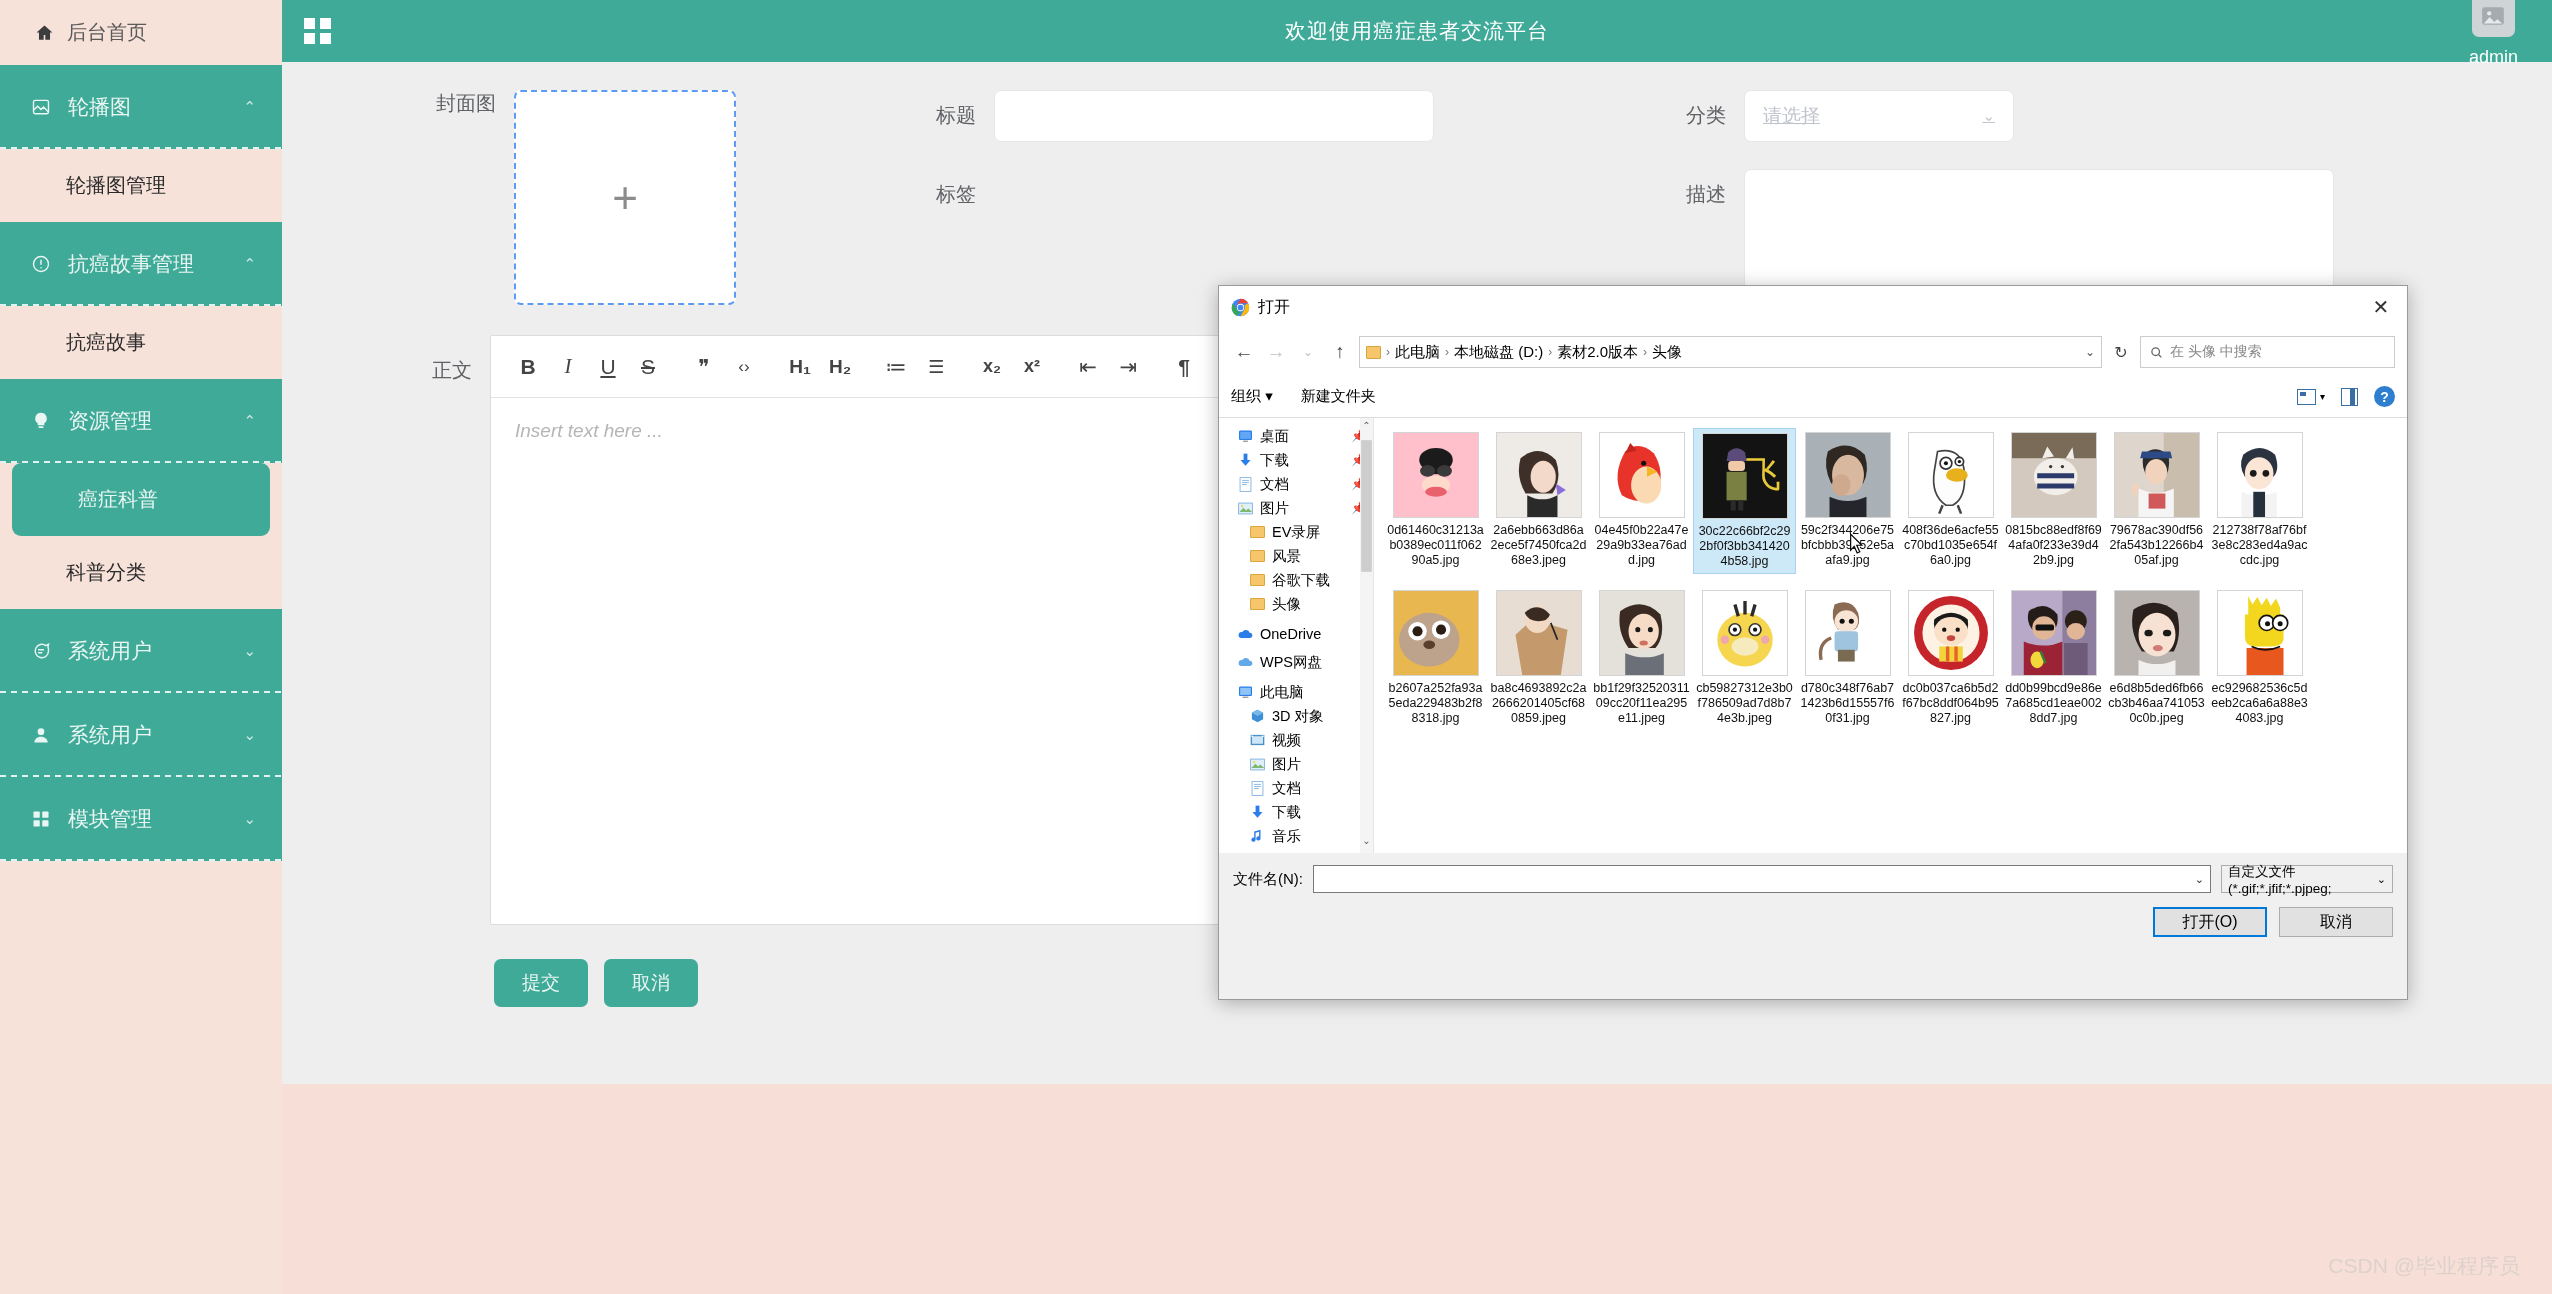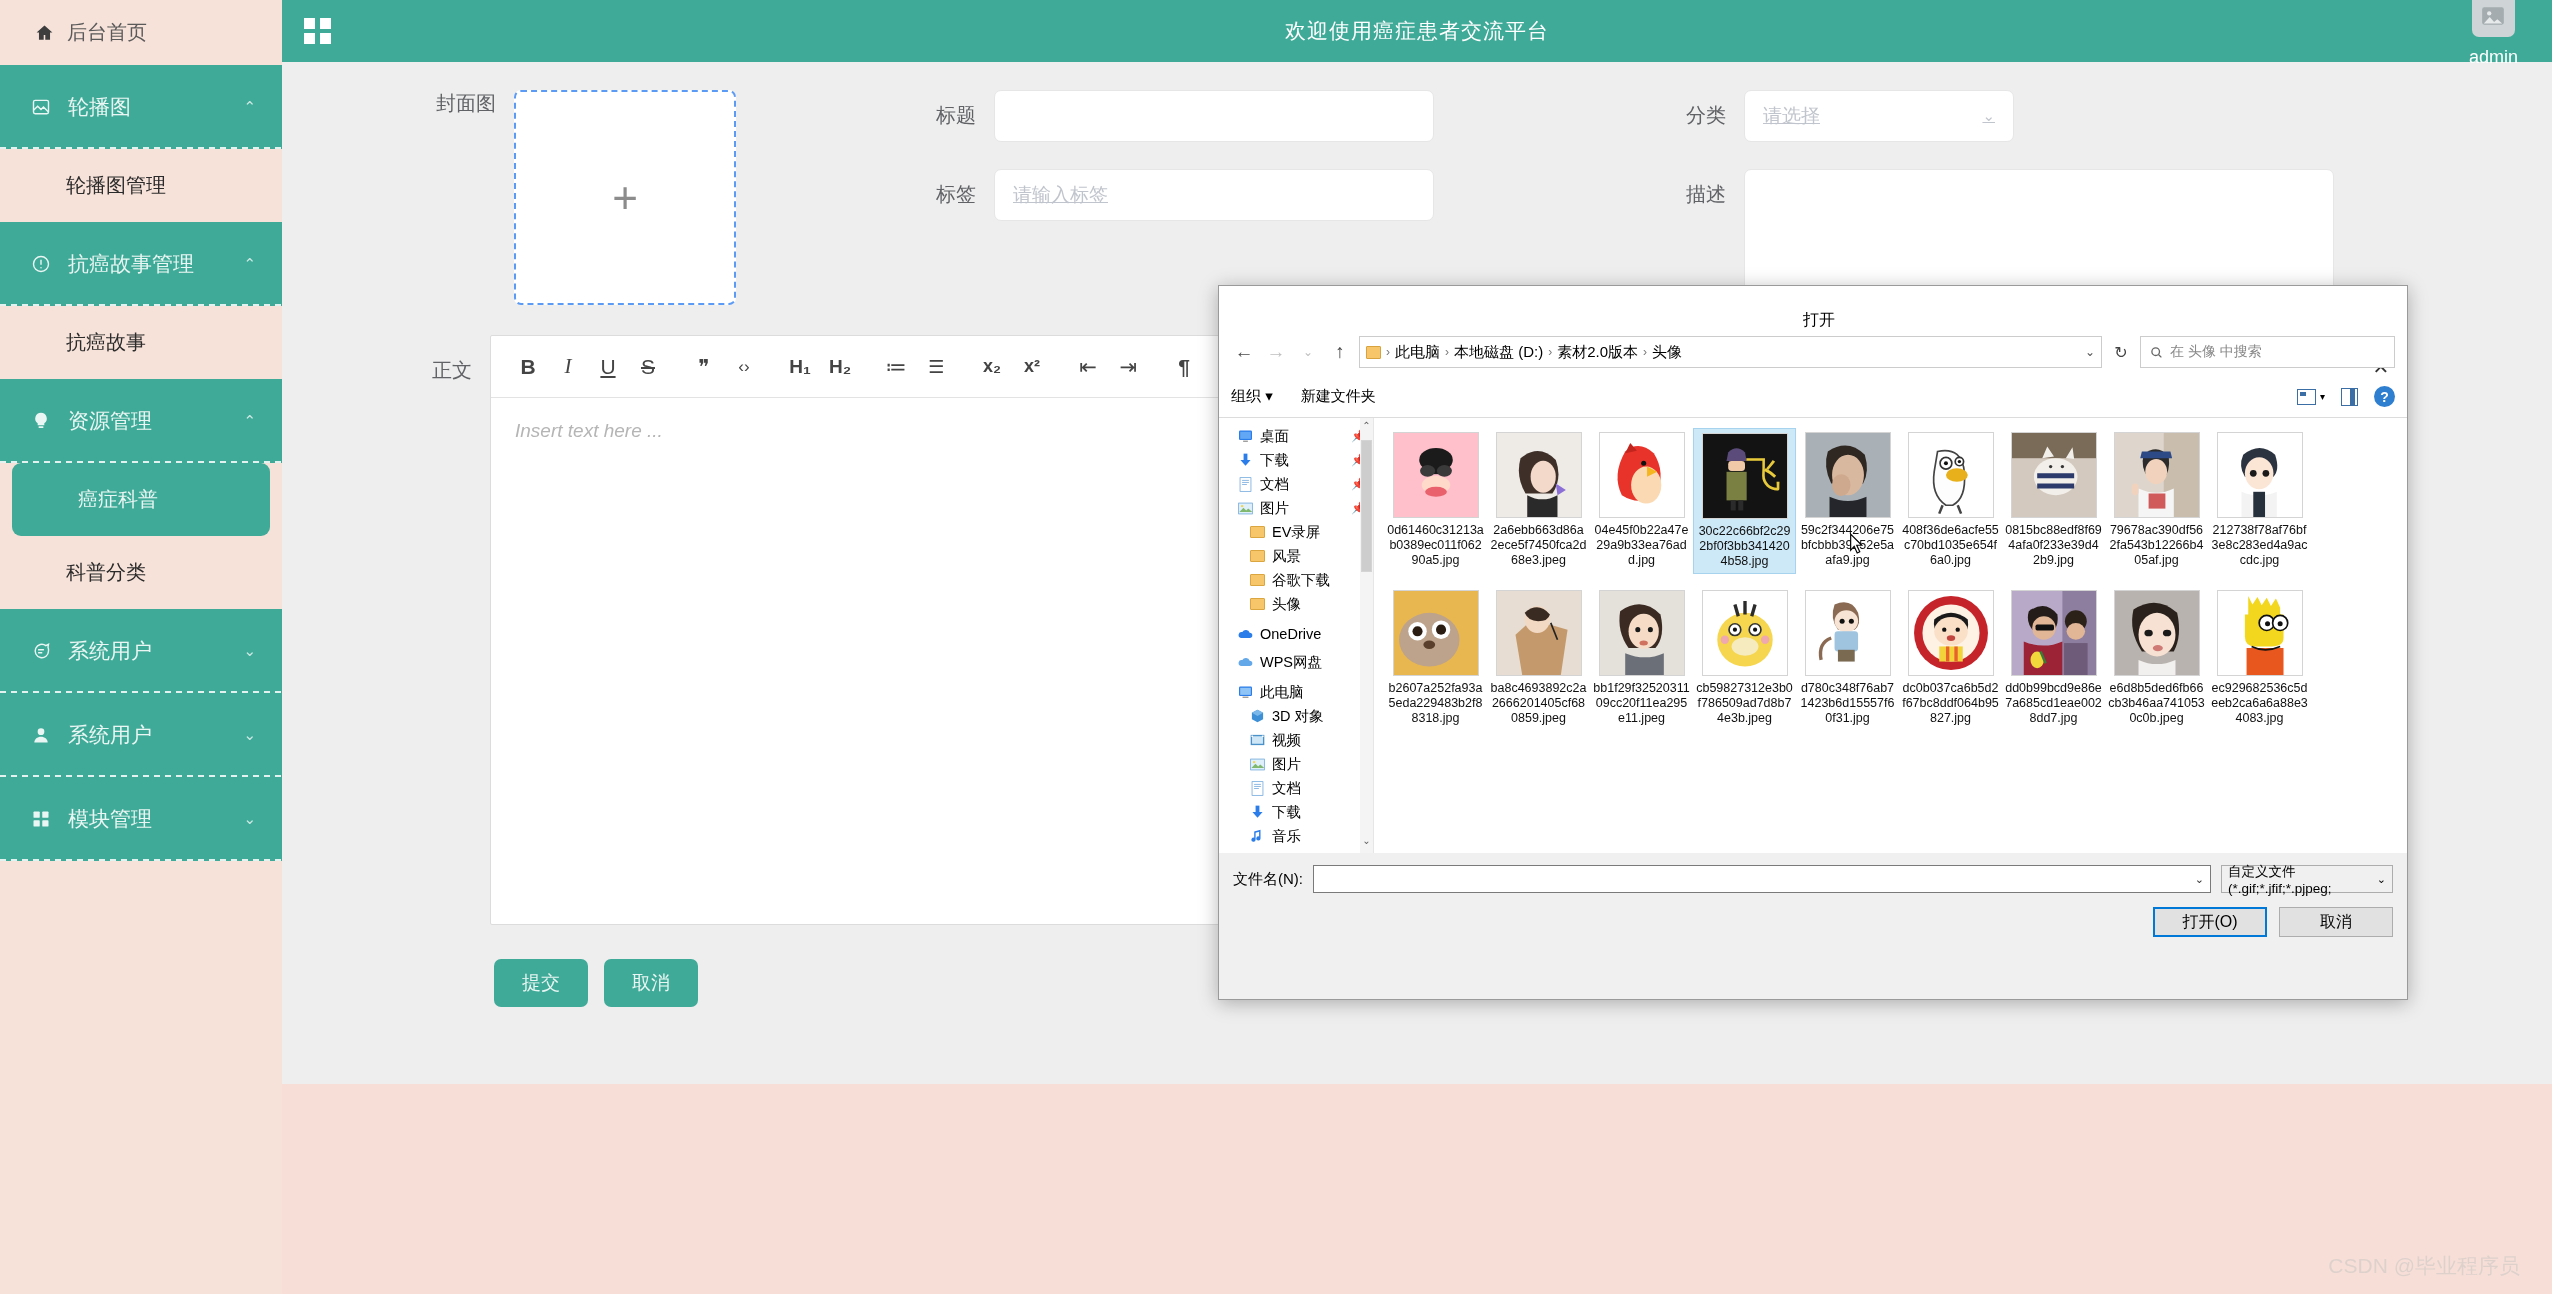--- a/index.html
+++ b/index.html
@@ -113,21 +113,21 @@
   
   #filedlg {
     position:absolute; left:1218px; top:285px; width:1190px; height:715px;
     background:#f0f0f0; border:1px solid #9a9a9a;
     box-shadow:0 3px 18px rgba(0,0,0,.28);
     font-family:"Liberation Sans","DejaVu Sans",sans-serif;
     font-size:15px; color:#000;
   }
   .dlg-title {
     height:42px; background:#ffffff; display:flex; align-items:center;
-    padding:0 0 0 12px; gap:24px;flex-direction:column;
+    padding:0 0 0 12px; gap:8px;
   }
   .dlg-title .t { font-size:16px; }
   .dlg-close {
     margin-left:auto; width:52px; height:42px; display:flex; align-items:center;
     justify-content:center; font-size:20px; color:#333;
   }
   .dlg-nav {
     height:48px; background:#fff; display:flex; align-items:center; gap:6px; padding:0 12px;
   }
   .nav-btn { width:26px; height:30px; display:flex; align-items:center; justify-content:center; color:#4a4a4a; font-size:19px; }
@@ -348,23 +348,20 @@
 
       <div style="width:810px;">
         <div class="fld">
           <div class="fld-label" style="width:190px;">标题</div>
           <div class="inp empty" style="width:440px;margin-left:18px;">
             <span></span>
           </div>
         </div>
         <div class="fld" style="margin-top:27px;">
           <div class="fld-label" style="width:190px;">标签</div>
-          <div class="inp" style="width:440px;margin-left:18px;">
-            <span>请输入标签</span>
-          </div>
         </div>
       </div>
 
       <div style="width:840px;">
         <div class="fld">
           <div class="fld-label" style="width:130px;">分类</div>
           <div class="inp" style="width:270px;margin-left:18px;">
             <span>请选择</span>
             <span class="select-arrow">⌄</span>
           </div>

